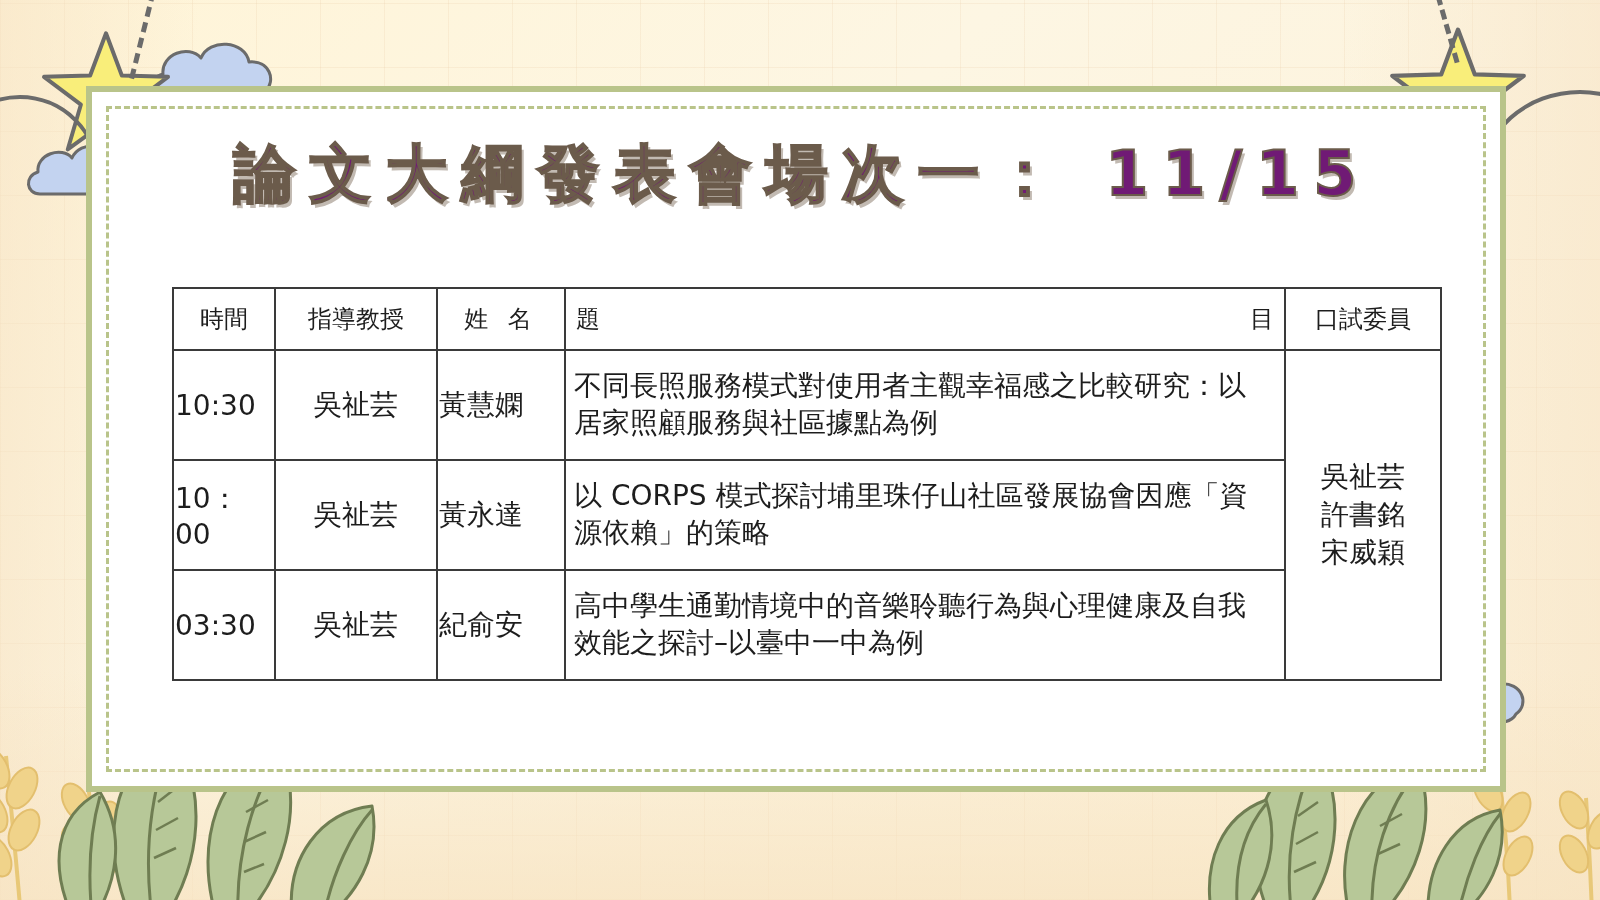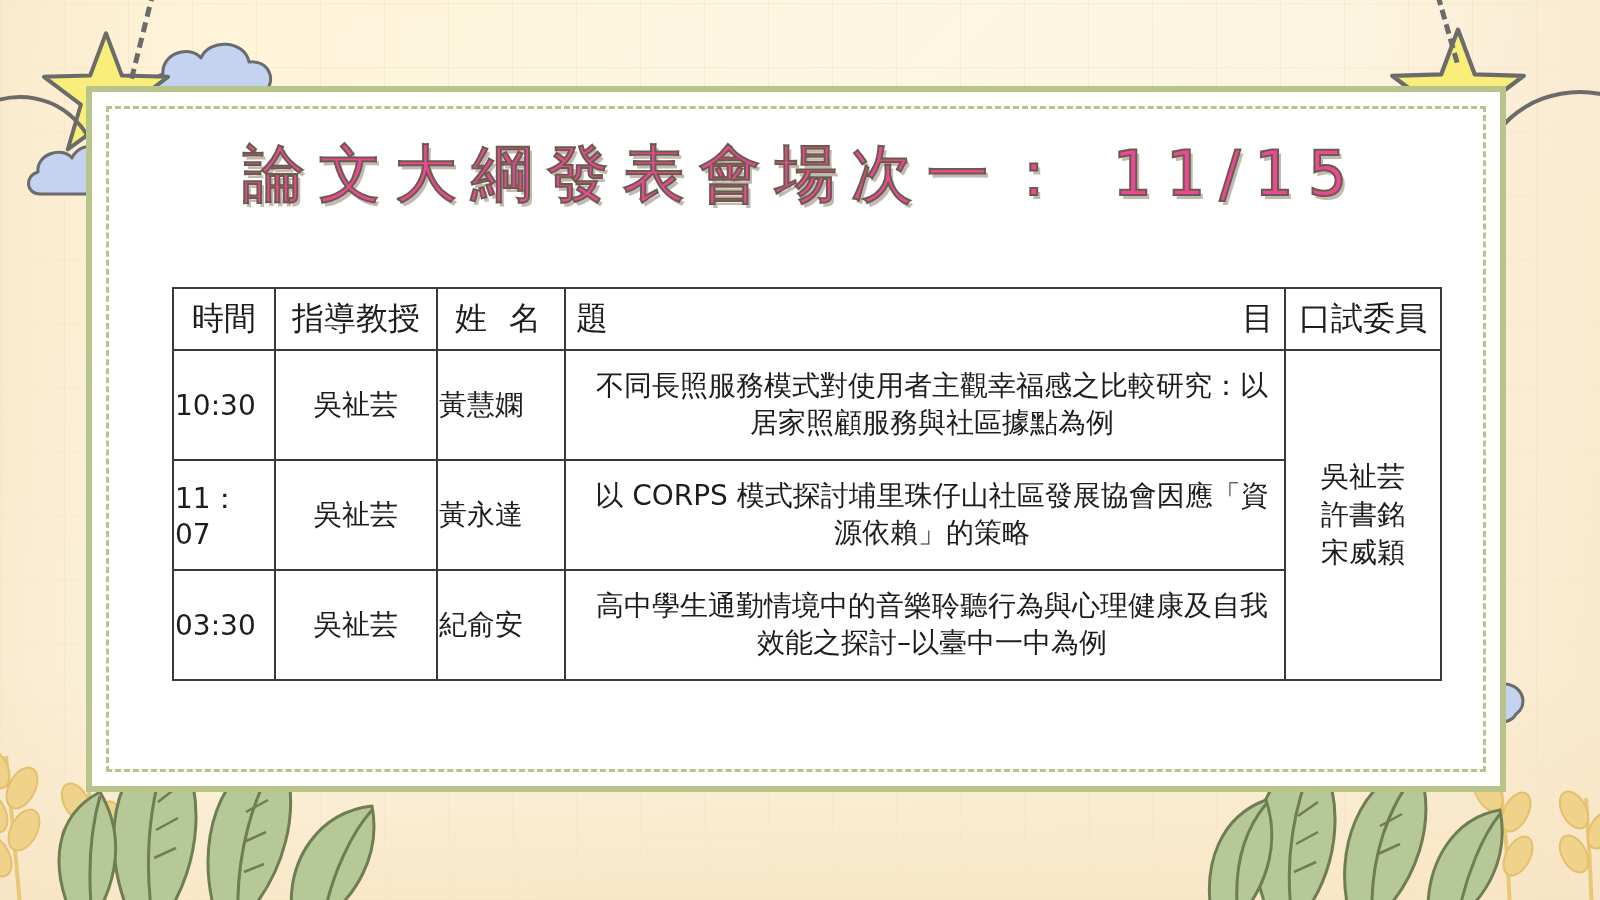--- a/index.html
+++ b/index.html
@@ -55,23 +55,23 @@
     pointer-events: none;
   }
 
   
   .title {
     position: absolute;
     left: 0; top: 40px; width: 1420px;
     text-align: center;
     font-family: "DejaVu Sans", sans-serif;
     font-size: 62px;
-    font-weight: normal;
+    font-weight: bold;
     letter-spacing: 14px;
-    color: #ec4899;
+    color: #701a75;
     -webkit-text-stroke: 2px #6b5b4b;
     text-shadow: 3px 4px 0 rgba(120,102,84,0.45);
     white-space: nowrap;
   }
 
   
   .table-wrap {
     position: absolute;
     left: 80px; top: 195px;
     width: 1270px;
@@ -83,37 +83,37 @@
   }
   table.schedule th, table.schedule td {
     border: 2px solid #3a3a3a;
     font-family: "DejaVu Sans", sans-serif;
     color: #1d1d1d;
     vertical-align: middle;
   }
   table.schedule thead th {
     height: 62px;
     font-weight: normal;
-    font-size: 32px;
+    font-size: 24px;
     padding: 0 10px;
   }
   .th-time  { width: 102px; text-align: center; }
   .th-prof  { width: 162px; text-align: center; }
   .th-name  { width: 128px; text-align: center; letter-spacing: 6px; }
   .th-topic { width: 720px; text-align: left; padding-left: 18px; }
   .th-topic .spread { display: flex; justify-content: space-between; }
   .th-comm  { width: 156px; text-align: center; }
 
   table.schedule tbody td { height: 110px; font-size: 28px; }
   .td-time { text-align: left; font-size: 27px; }
   .td-prof { text-align: center; font-size: 28px; }
   .td-name { text-align: left; font-size: 28px; }
   .td-topic {
-    text-align: center;
-    padding: 8px 14px 8px 28px;
+    text-align: left;
+    padding: 8px 14px 8px 8px;
     font-size: 28px;
     line-height: 1.32;
     border-radius: 15px;
   }
   .td-comm {
     text-align: center;
     font-size: 28px;
     line-height: 1.35;
   }
   .td-comm div { white-space: nowrap; }
@@ -310,21 +310,21 @@
             <td class="td-prof">吳祉芸</td>
             <td class="td-name">黃慧嫻</td>
             <td class="td-topic">不同長照服務模式對使用者主觀幸福感之比較研究：以居家照顧服務與社區據點為例</td>
             <td class="td-comm" rowspan="3">
               <div>吳祉芸</div>
               <div>許書銘</div>
               <div>宋威穎</div>
             </td>
           </tr>
           <tr>
-            <td class="td-time">11：07</td>
+            <td class="td-time">10：00</td>
             <td class="td-prof">吳祉芸</td>
             <td class="td-name">黃永達</td>
             <td class="td-topic">以 CORPS 模式探討埔里珠仔山社區發展協會因應「資源依賴」的策略</td>
           </tr>
           <tr>
             <td class="td-time">03:30</td>
             <td class="td-prof">吳祉芸</td>
             <td class="td-name">紀俞安</td>
             <td class="td-topic">高中學生通勤情境中的音樂聆聽行為與心理健康及自我效能之探討–以臺中一中為例</td>
           </tr>

